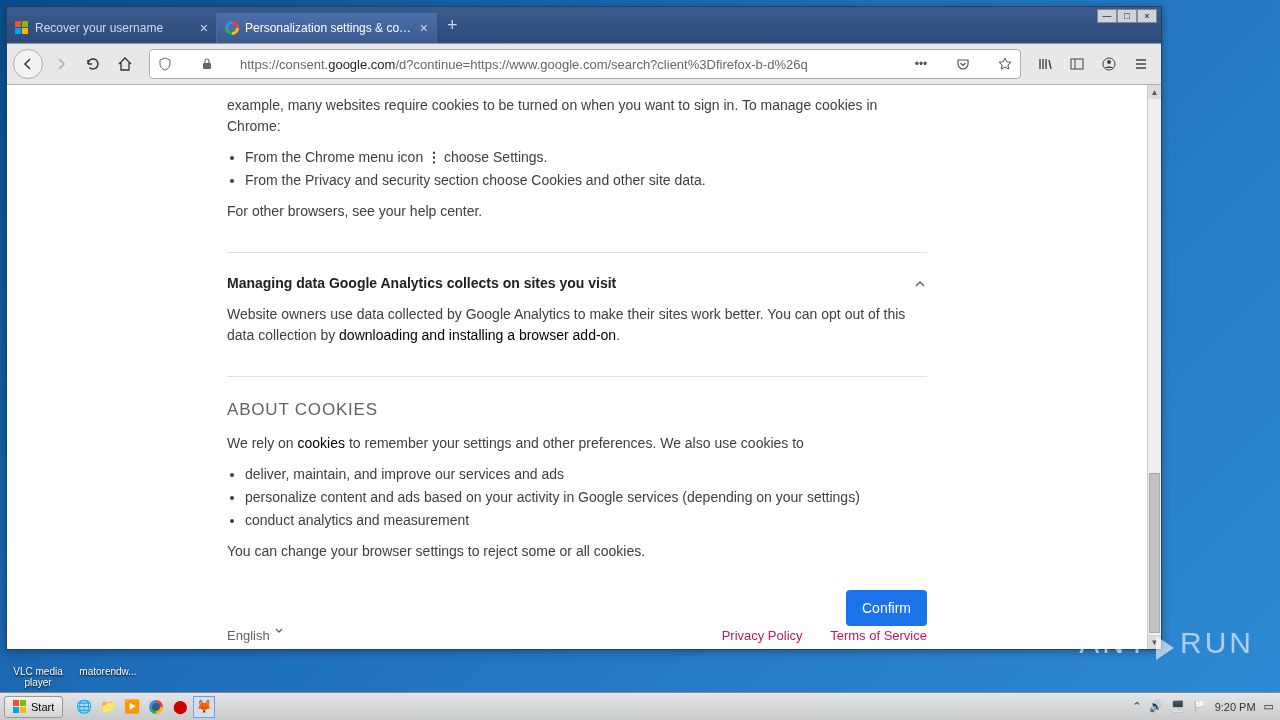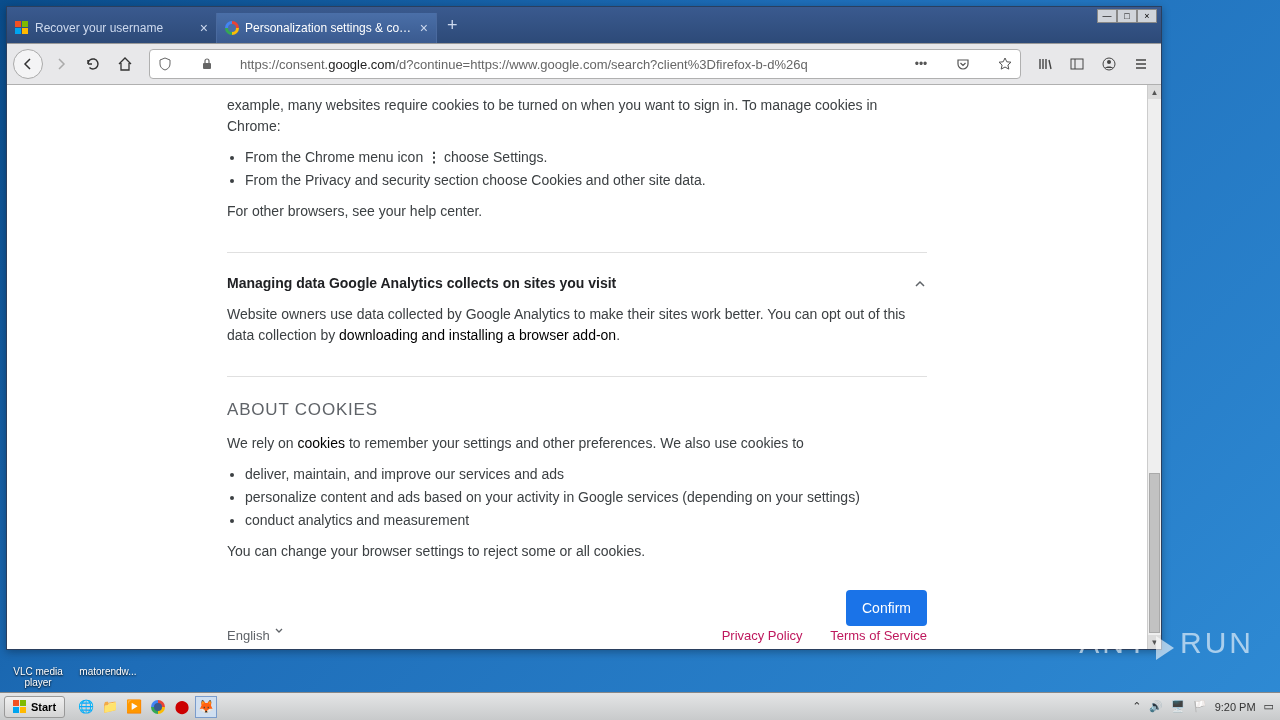--- a/index.html
+++ b/index.html
@@ -42,21 +42,21 @@
 .expander h3 { font-weight:bold; font-size:14px; color:#202124; }
 .section-label { font-size:17px; letter-spacing:.8px; color:#5f6368; margin-top:28px; }
 .link { color:#000000; text-decoration:none; cursor:pointer; }
 .confirm-btn { background:#1a73e8; color:#fff; border:none; padding:10px 16px; border-radius:4px; font-size:14px; cursor:pointer; float:right; margin-top:18px; }
 .footer { display:flex; justify-content:space-between; align-items:center; margin-top:60px; clear:both; font-size:13px; color:#5f6368; }
 .footer-right a { color:#be185d; text-decoration:none; margin-left:24px; cursor:pointer; }
 .lang { display:flex; gap:4px; cursor:pointer; }
 .desktop-icons { position:absolute; top:650px; left:8px; display:flex; gap:10px;margin-top:16px; }
 .d-icon { width:60px; text-align:center; color:#fff; font-size:10px; text-shadow:0 1px 2px #000; }
 .taskbar { position:absolute; bottom:0; left:0; right:0; height:28px; background:linear-gradient(#e4e5e6,#c8cacb); border-top:1px solid #888; display:flex; align-items:center; }
-.start-btn { height:22px; margin:14px 4px; padding:0 8px; background:linear-gradient(#f0f0f0,#d4d4d4); border:1px solid #999; border-radius:3px; display:flex; align-items:center; gap:4px; font-size:11px; font-weight:bold; cursor:pointer; }
+.start-btn { height:22px; margin:14px 4px; padding:0 8px; background:linear-gradient(#f0f0f0,#d4d4d4); border:1px solid #999; border-radius:3px; display:flex; align-items:center; gap:4px; font-size:11px; font-weight:normal; cursor:pointer; }
 .win-flag { width:14px; height:14px; display:grid; grid-template-columns:6px 6px; grid-template-rows:6px 6px; gap:1px; }
 .win-flag span:nth-child(1){background:#f25022}.win-flag span:nth-child(2){background:#7fba00}.win-flag span:nth-child(3){background:#00a4ef}.win-flag span:nth-child(4){background:#ffb900}
 .tb-apps { display:flex; gap:2px; margin-left:6px; }
 .tb-app { width:22px; height:22px; display:flex; align-items:center; justify-content:center; border:1px solid transparent; cursor:pointer; font-size:13px;}
 .tb-app.active { border:1px solid #7a9ccc; background:#d0dff0; }
 .tray { margin-left:auto; display:flex; align-items:center; gap:8px; padding:0 6px; font-size:11px; color:#333; }
 .tray-icon { cursor:pointer; }
 .watermark { position:absolute; right:26px; bottom:60px; color:rgba(255,255,255,.6); font-size:30px; font-weight:300; letter-spacing:3px; display:flex; align-items:flex-end; gap:6px; pointer-events:none; font-family:Arial,sans-serif;}
 .watermark .tri { width:0;height:0;border-left:18px solid rgba(255,255,255,.6);border-top:12px solid transparent;border-bottom:12px solid transparent; }
 .kebab { display:inline-block; font-weight:bold; letter-spacing:-1px; }

